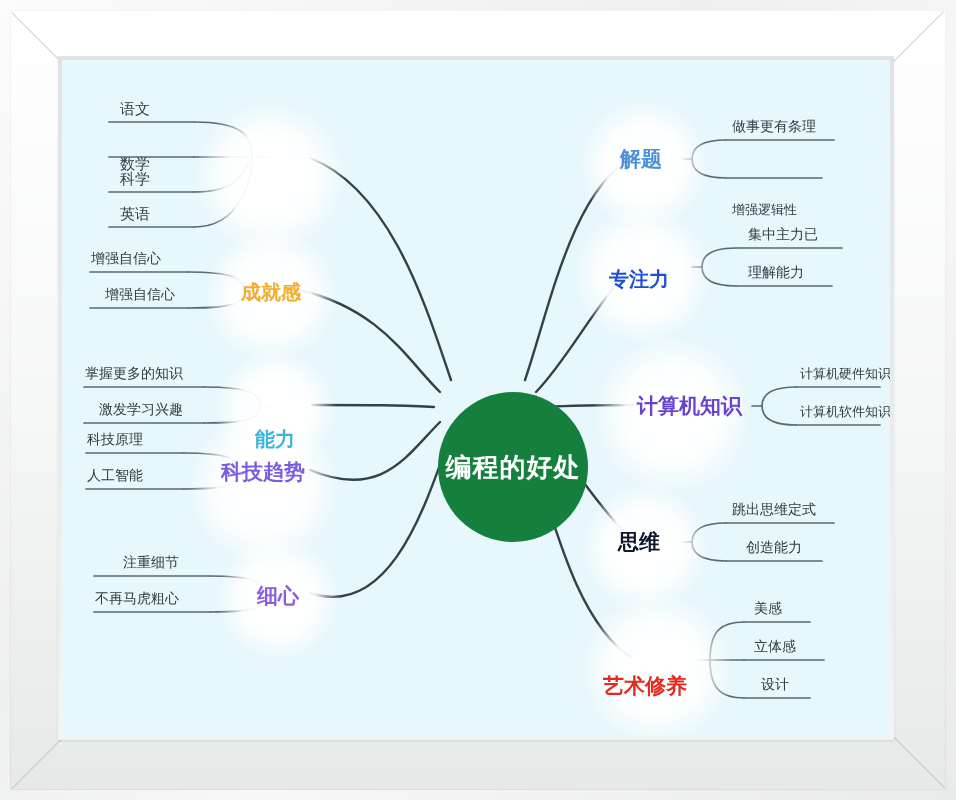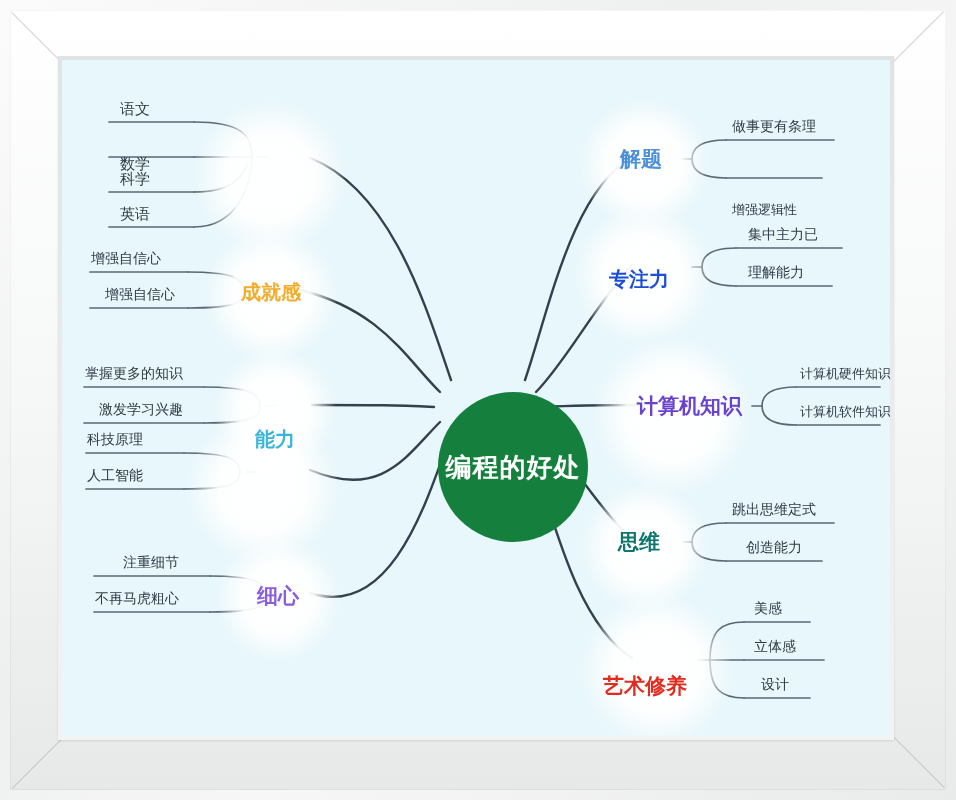--- a/index.html
+++ b/index.html
@@ -187,38 +187,41 @@
 
 
     <div class="node" style="left:163px;top:216px;width:92px;height:32px;font-size:20px;color:#f0ad2e;">
       <span>成就感</span>
     </div>
 
     <div class="node" style="left:178px;top:332px;width:70px;height:30px;font-size:20px;color:#3ab4d8;margin-top:32px;">
       <span>能力</span>
     </div>
 
+    <div class="node" style="left:141px;top:396px;width:120px;height:32px;font-size:21px;color:#7a5ce0;">
+      <span>科技趋势</span>
+    </div>
 
     <div class="node" style="left:181px;top:521px;width:70px;height:30px;font-size:21px;color:#8a5ce0;">
       <span>细心</span>
     </div>
 
     <div class="node" style="left:541px;top:83px;width:76px;height:32px;font-size:21px;color:#4a8fd8;">
       <span>解题</span>
     </div>
 
     <div class="node" style="left:533px;top:203px;width:88px;height:32px;font-size:20px;color:#1d4ed8;">
       <span>专注力</span>
     </div>
 
     <div class="node" style="left:540px;top:329px;width:140px;height:34px;font-size:21px;color:#6a42d0;justify-content:flex-end;">
       <span>计算机知识</span>
     </div>
 
-    <div class="node" style="left:542px;top:466px;width:70px;height:32px;font-size:21px;color:#0f766e;">
+    <div class="node" style="left:542px;top:466px;width:70px;height:32px;font-size:21px;color:#0f172a;">
       <span>思维</span>
     </div>
 
     <div class="node" style="left:531px;top:583px;width:104px;height:34px;font-size:21px;color:#e02b1e;margin-top:26px;">
       <span>艺术修养</span>
     </div>
 
     <div class="leaf" style="left:58px;top:40px;font-size:15px;">语文</div>
     <div class="leaf" style="left:58px;top:75px;font-size:15px;margin-top:20px;">数学</div>
     <div class="leaf" style="left:58px;top:110px;font-size:15px;">科学</div>

